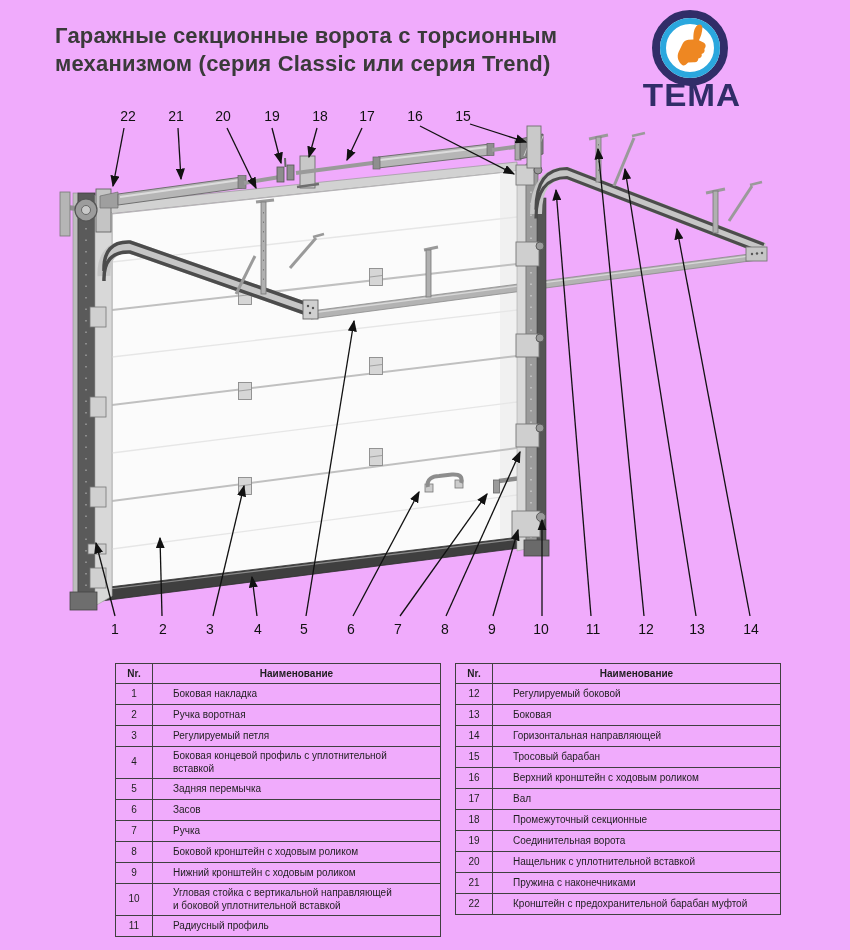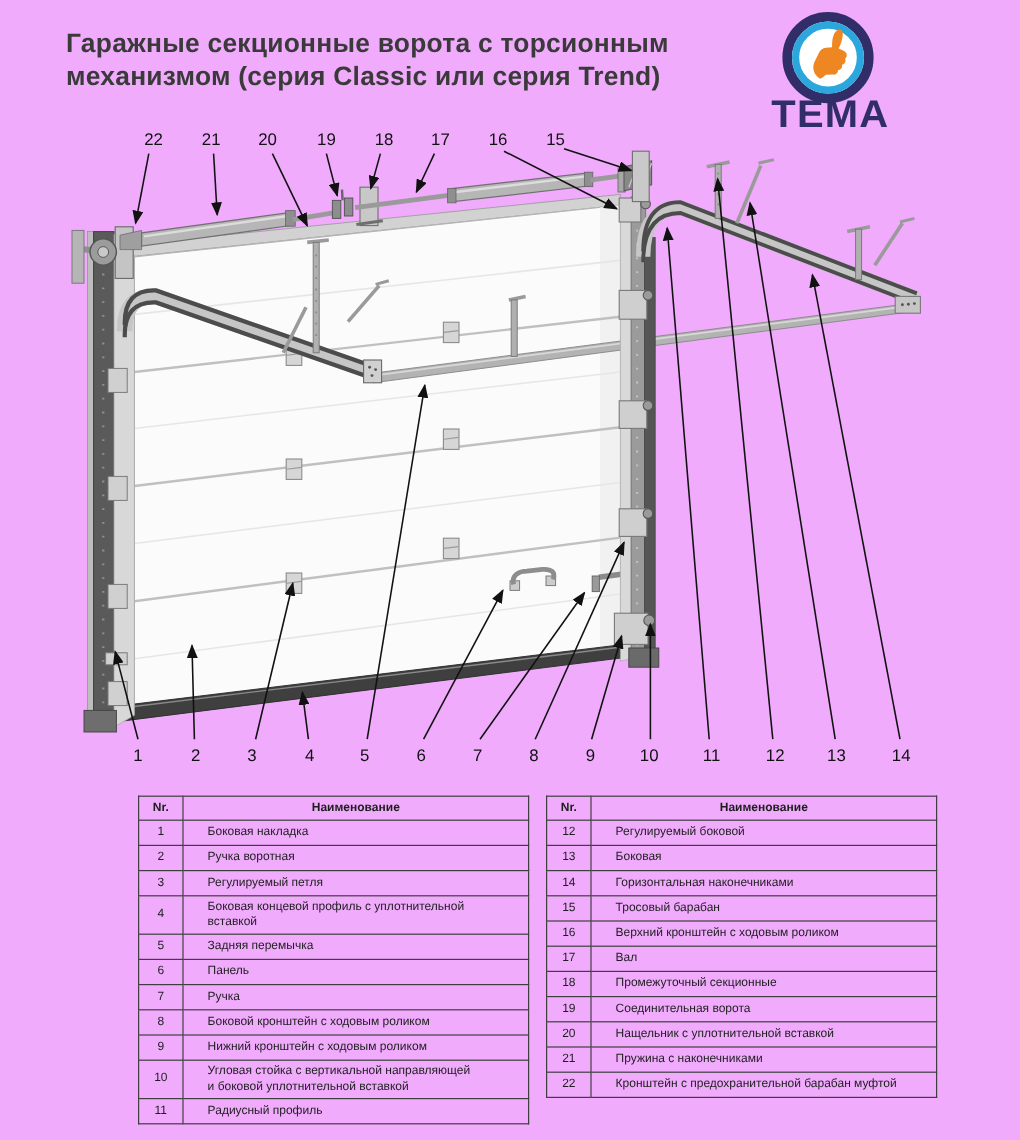--- a/index.html
+++ b/index.html
@@ -332,21 +332,21 @@
         <tr>
           <td class="nr">4</td>
           <td class="nm">Боковая концевой профиль с уплотнительной вставкой</td>
         </tr>
         <tr>
           <td class="nr">5</td>
           <td class="nm">Задняя перемычка</td>
         </tr>
         <tr>
           <td class="nr">6</td>
-          <td class="nm">Панель</td>
+          <td class="nm">Засов</td>
         </tr>
         <tr>
           <td class="nr">7</td>
           <td class="nm">Ручка</td>
         </tr>
         <tr>
           <td class="nr">8</td>
           <td class="nm">Боковой кронштейн с ходовым роликом</td>
         </tr>
         <tr>
@@ -376,21 +376,21 @@
         <tr>
           <td class="nr">12</td>
           <td class="nm">Регулируемый боковой</td>
         </tr>
         <tr>
           <td class="nr">13</td>
           <td class="nm">Боковая</td>
         </tr>
         <tr>
           <td class="nr">14</td>
-          <td class="nm">Горизонтальная наконечниками</td>
+          <td class="nm">Горизонтальная направляющей</td>
         </tr>
         <tr>
           <td class="nr">15</td>
           <td class="nm">Тросовый барабан</td>
         </tr>
         <tr>
           <td class="nr">16</td>
           <td class="nm">Верхний кронштейн с ходовым роликом</td>
         </tr>
         <tr>

